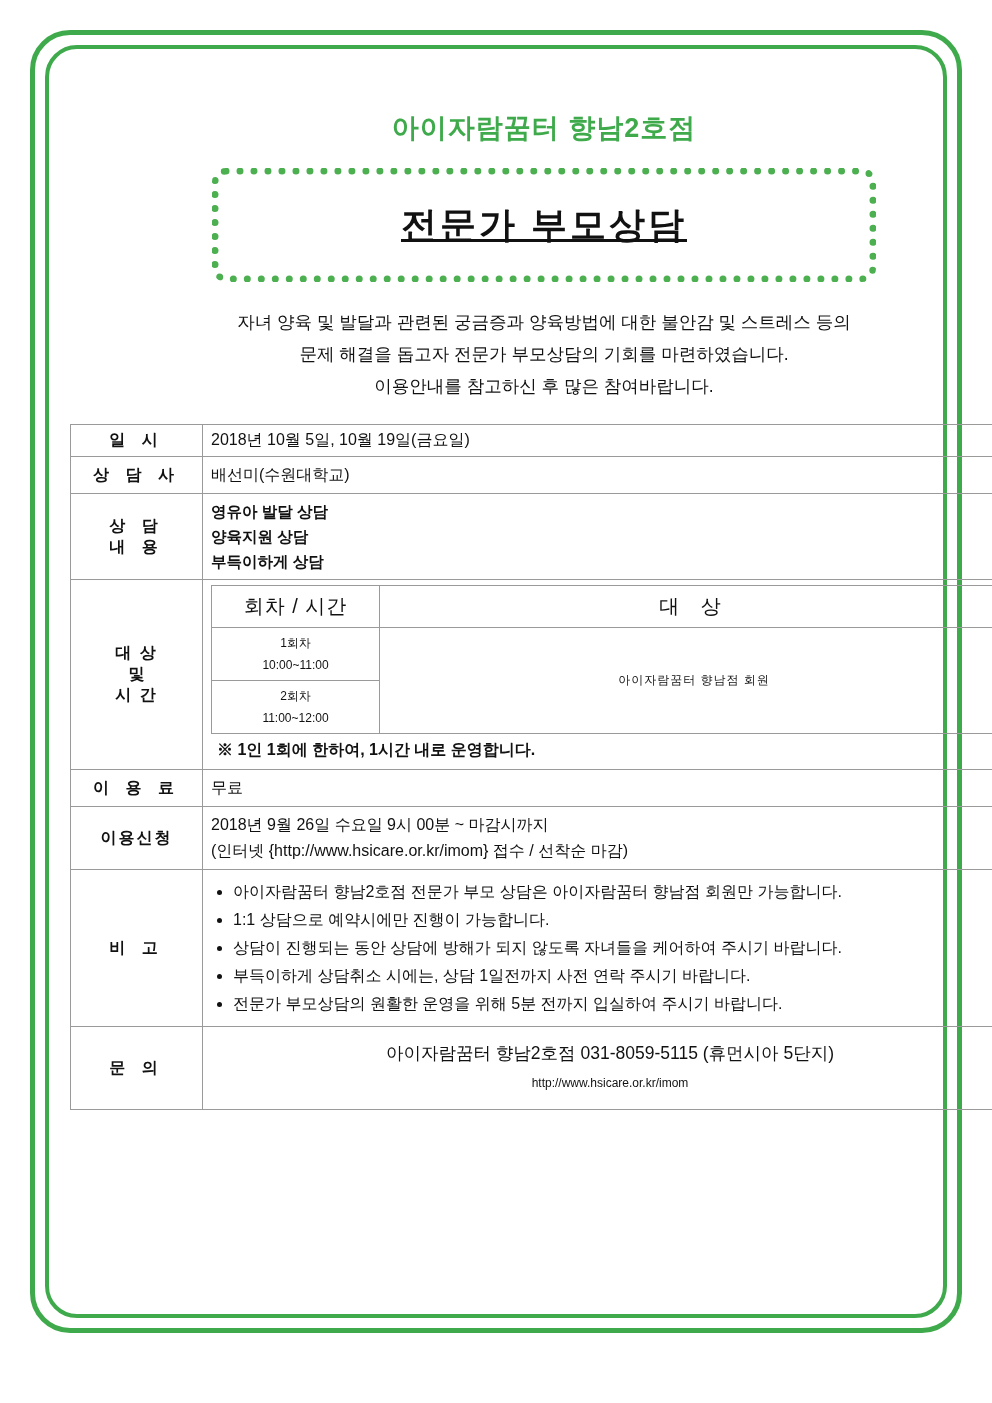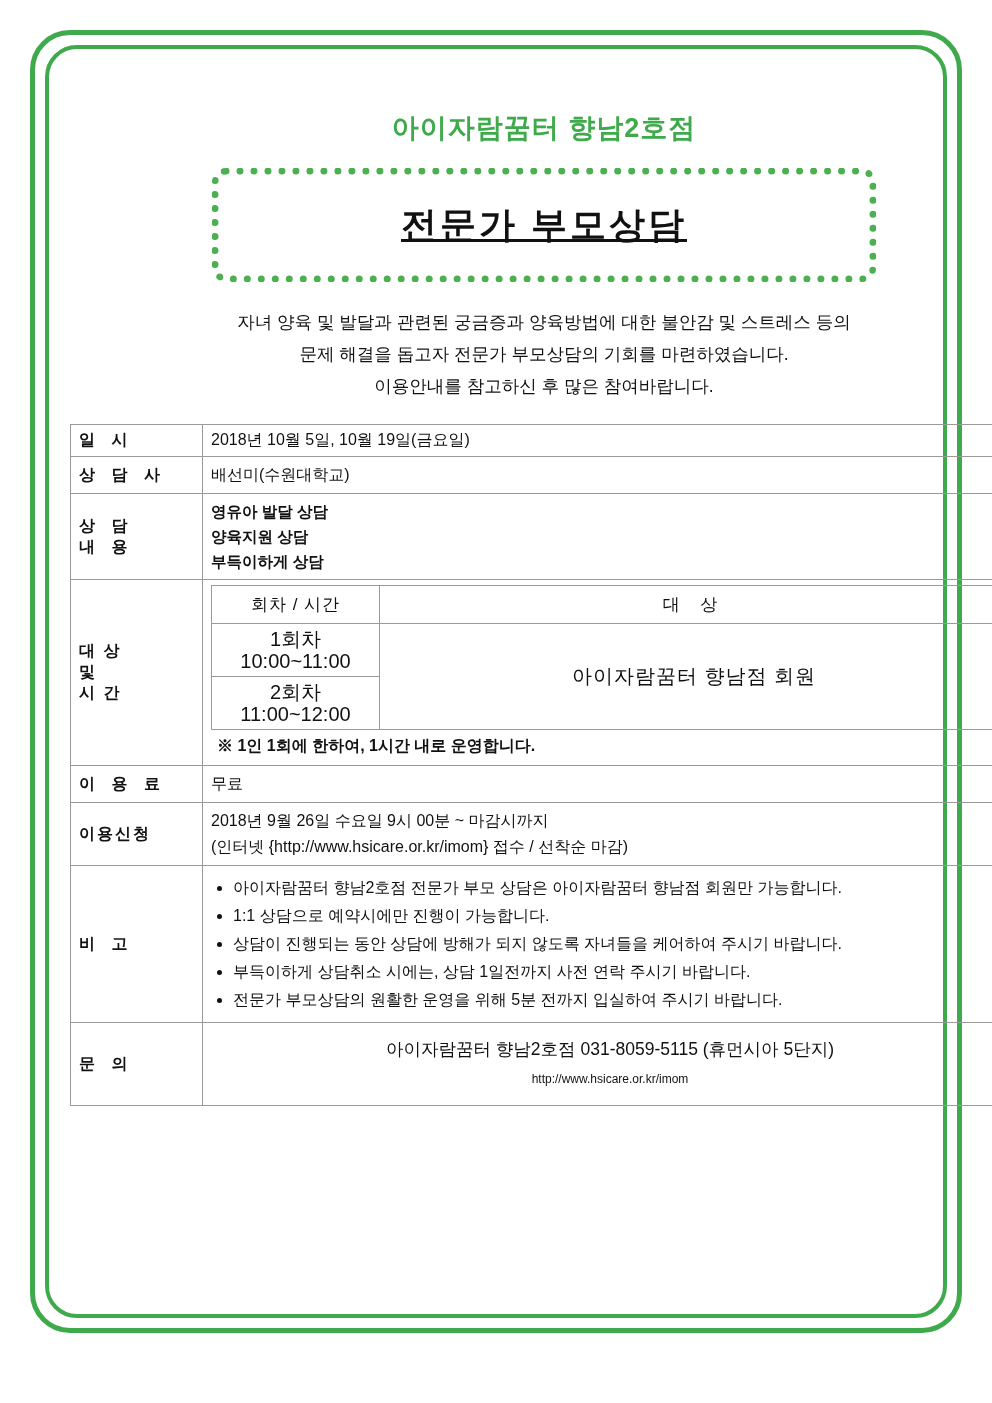--- a/index.html
+++ b/index.html
@@ -86,21 +86,21 @@
   }
   table.info td {
     border: 1px solid #9a9a9a;
     padding: 5px 8px;
     font-size: 16px;
     vertical-align: middle;
     color: #111;
   }
   td.label {
     width: 132px;
-    text-align: left;
+    text-align: center;
     font-weight: bold;
     letter-spacing: 6px;
     padding-left: 14px;
     font-size: 16px;
   }
   td.label.tight { letter-spacing: 2px; }
   .val-big { font-size: 19px; }
   .val {
     font-size: 16.5px;
     line-height: 26px;
@@ -108,26 +108,26 @@
   .multiline div { line-height: 25px; font-weight: bold; font-size: 15.5px;}
   
   table.sessions {
     border-collapse: collapse;
     width: 100%;
     table-layout: fixed;
   }
   table.sessions td {
     border: 1px solid #9a9a9a;
     text-align: center;
+    font-size: 12px;
+    padding: 4px 2px;
+    color: #111;
+  }
+  table.sessions td.head {
     font-size: 20px;
-    padding: 4px 2px;
-    color: #111;
-  }
-  table.sessions td.head {
-    font-size: 17px;
     padding: 7px 2px;
     letter-spacing: 1px;
   }
   table.sessions td.head.target { letter-spacing: 8px; }
   td.sess-col { width: 168px; line-height: 22px; padding: 5px 2px;}
   td.target-cell {
     font-size: 22px;
     letter-spacing: 1px;
   }
   .note-line {

